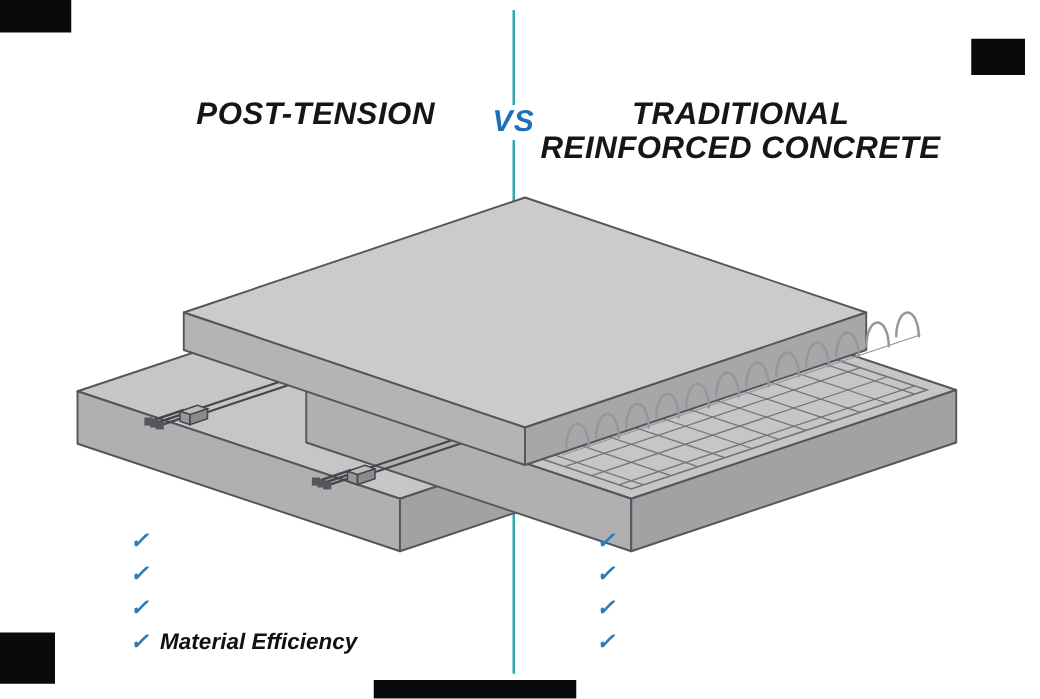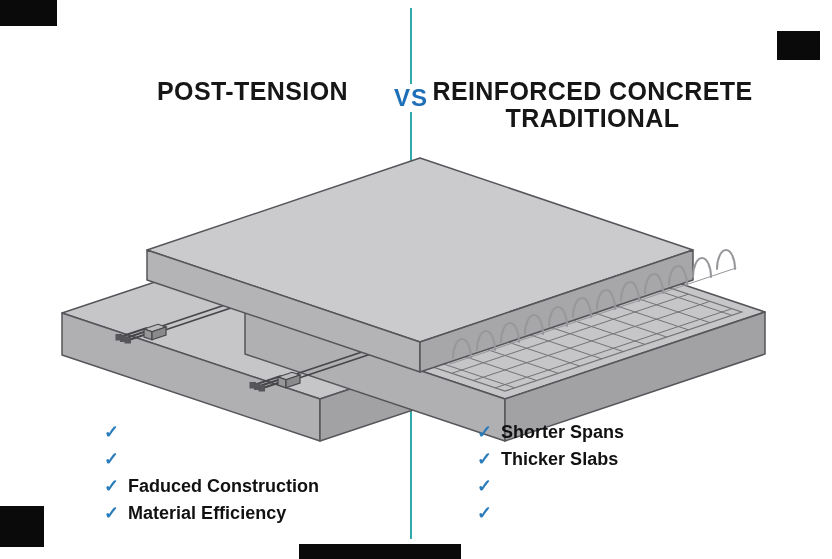--- a/index.html
+++ b/index.html
@@ -1,18 +1,19 @@
 <!DOCTYPE html>
 <html><head>
 <meta charset="utf-8">
 <style>
   html,body{margin:0;padding:0;background:#ffffff;}
   .stage{
     position:relative;width:820px;height:559px;background:#ffffff;overflow:hidden;
     font-family:"Liberation Sans",sans-serif;
+    font-style:italic;
   }
   .divider{position:absolute;left:410px;top:8px;width:2px;height:531px;background:#2fa9ab;z-index:0;}
   .illustration{position:absolute;left:0;top:0;width:832px;height:559px;z-index:1;pointer-events:none;}
   .vs{
     position:absolute;left:411px;top:84px;transform:translateX(-50%);
     font-size:24px;font-weight:bold;color:#1d6fb7;background:#ffffff;
     padding:0 9px;letter-spacing:1px;z-index:2;
   }
   .title{
     position:absolute;top:78px;text-align:center;font-size:25px;font-weight:bold;
@@ -128,49 +129,46 @@
     </g>
   </svg>
 
   <div class="title left">
     <span>POST-TENSION</span>
   </div>
 
   <div class="vs">VS</div>
 
   <div class="title right">
+    <span>TRADITIONAL</span>
     <span>REINFORCED CONCRETE</span>
-    <span>TRADITIONAL</span>
   </div>
 
   <ul class="features left">
     <li>
       <span class="check">✓</span>
     </li>
     <li>
       <span class="check">✓</span>
     </li>
     <li>
       <span class="check">✓</span>
-      <span>Faduced Construction</span>
     </li>
     <li>
       <span class="check">✓</span>
       <span>Material Efficiency</span>
     </li>
   </ul>
 
   <ul class="features right">
     <li>
       <span class="check">✓</span>
-      <span>Shorter Spans</span>
     </li>
     <li>
       <span class="check">✓</span>
-      <span>Thicker Slabs</span>
     </li>
     <li>
       <span class="check">✓</span>
     </li>
     <li>
       <span class="check">✓</span>
     </li>
   </ul>
 
   <div class="mark tl"></div>

